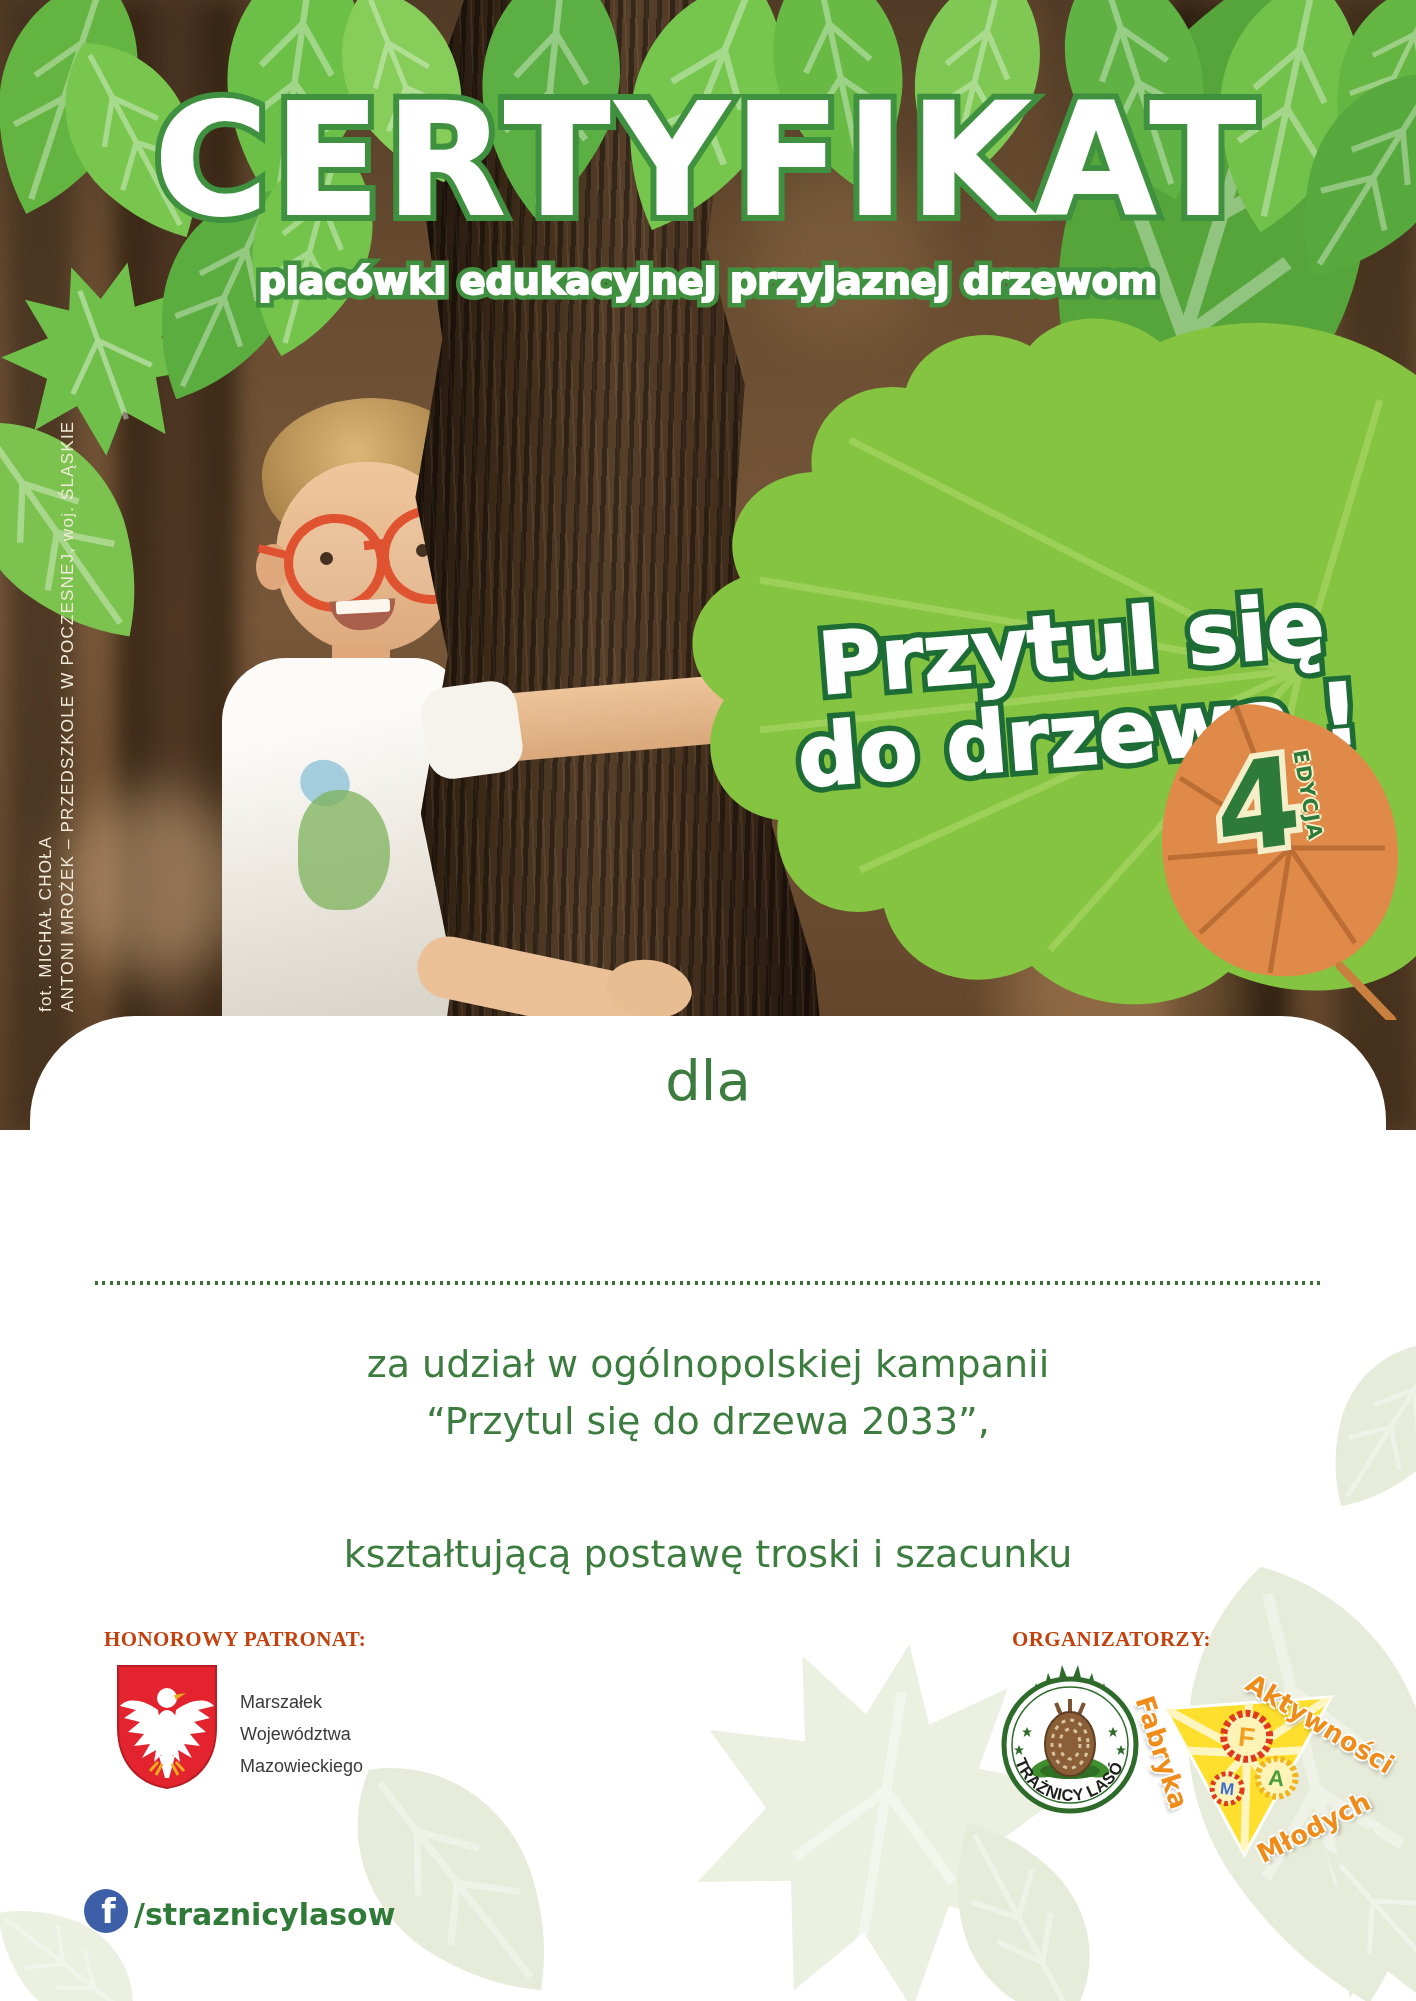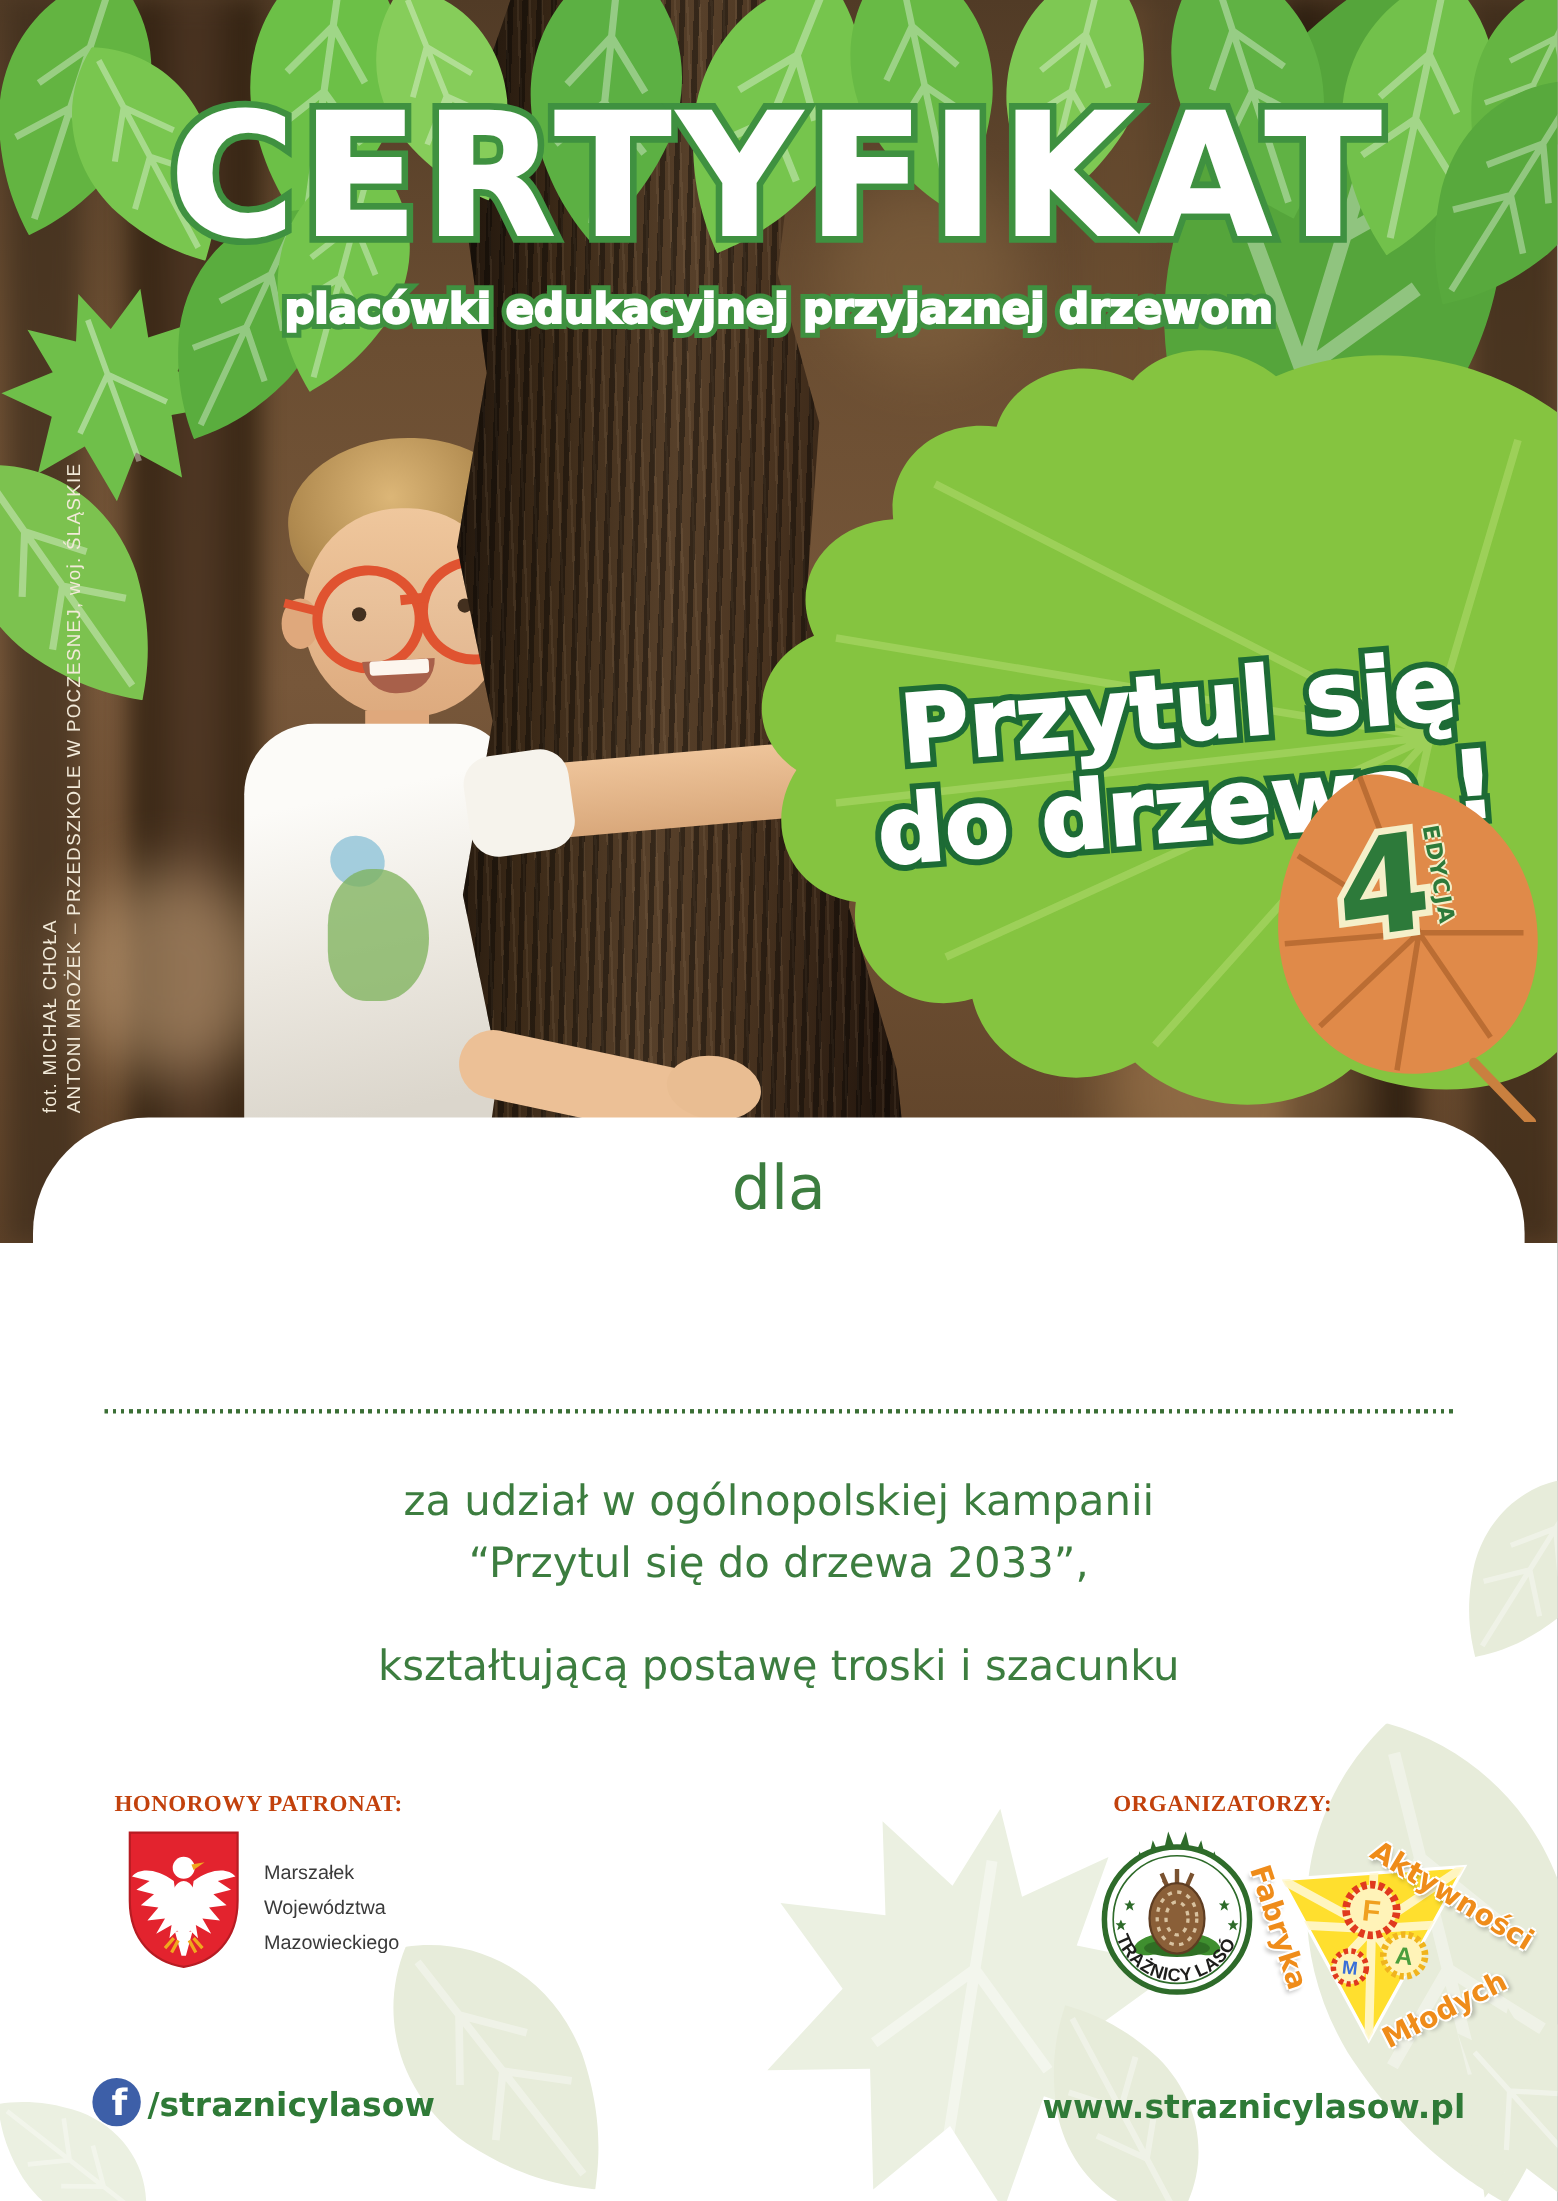--- a/index.html
+++ b/index.html
@@ -213,21 +213,21 @@
       <use href="#maple"></use>
     </svg>
   <svg class="leafsvg" style="left:-30px;top:1880px;width:190px;height:170px;color:#ebf0e1;transform:rotate(128deg)">
       <use href="#leaf"></use>
     </svg>
 
   <div class="abs" style="left:0;width:100%;top:1048px;text-align:center;font-size:56px;color:#3c7d3f">dla</div>
   <div class="abs" style="left:95px;top:1281px;width:1227px;height:4px;background:repeating-linear-gradient(90deg,#3a6e35 0 3px,transparent 3px 7.5px)"></div>
   <div class="bodytext" style="top:1336px">za udział w ogólnopolskiej kampanii</div>
   <div class="bodytext" style="top:1393px">“Przytul się do drzewa 2033”,</div>
-  <div class="bodytext" style="top:1486px">kształtującą postawę troski i szacunku</div>
+  <div class="bodytext" style="top:1526px">kształtującą postawę troski i szacunku</div>
 
   <div class="greenhead" style="left:104px;top:1627px">HONOROWY PATRONAT:</div>
   <svg class="leafsvg" style="left:112px;top:1662px;width:110px;height:128px" viewBox="0 0 110 128">
     <path d="M6 4 H104 V66 C104 102 82 122 55 126 C28 122 6 102 6 66 Z" fill="#e3232e" stroke="#b71c23" stroke-width="2"></path>
     <g fill="#ffffff">
       <ellipse cx="55" cy="72" rx="13" ry="24"></ellipse>
       <circle cx="55" cy="36" r="10"></circle>
       <path d="M46 48 C30 36 14 36 8 44 L24 48 L12 56 L28 60 L16 70 L32 72 L22 84 L38 82 L30 96 L44 88 L42 100 L52 90 Z"></path>
       <path d="M64 48 C80 36 96 36 102 44 L86 48 L98 56 L82 60 L94 70 L78 72 L88 84 L72 82 L80 96 L66 88 L68 100 L58 90 Z"></path>
       <path d="M47 94 L63 94 L57 116 L53 116 Z"></path>
@@ -283,15 +283,14 @@
     <text x="78" y="134" text-anchor="middle" font-size="17" font-weight="bold" fill="#3a6fd8" font-family="Liberation Sans, sans-serif">M</text>
   </svg>
   <span class="famword" style="left:1158px;top:1692px;transform:rotate(72deg)">Fabryka</span>
   <span class="famword" style="left:1256px;top:1668px;transform:rotate(31deg)">Aktywności</span>
   <span class="famword" style="left:1252px;top:1842px;transform:rotate(-27deg)">Młodych</span>
 
   <div class="abs" style="left:84px;top:1889px;width:44px;height:44px;border-radius:50%;background:#3d5fa8;color:#fff;font-weight:bold;font-size:33px;text-align:center;line-height:46px">
     <span style="display:inline-block;margin-left:5px">f</span>
   </div>
   <div class="footgreen" style="left:134px;top:1897px">/straznicylasow</div>
-  <div class="footgreen" style="right:84px;top:1898px">www.straznicylasow.pl</div>
 
 </div>
 
 </body></html>

